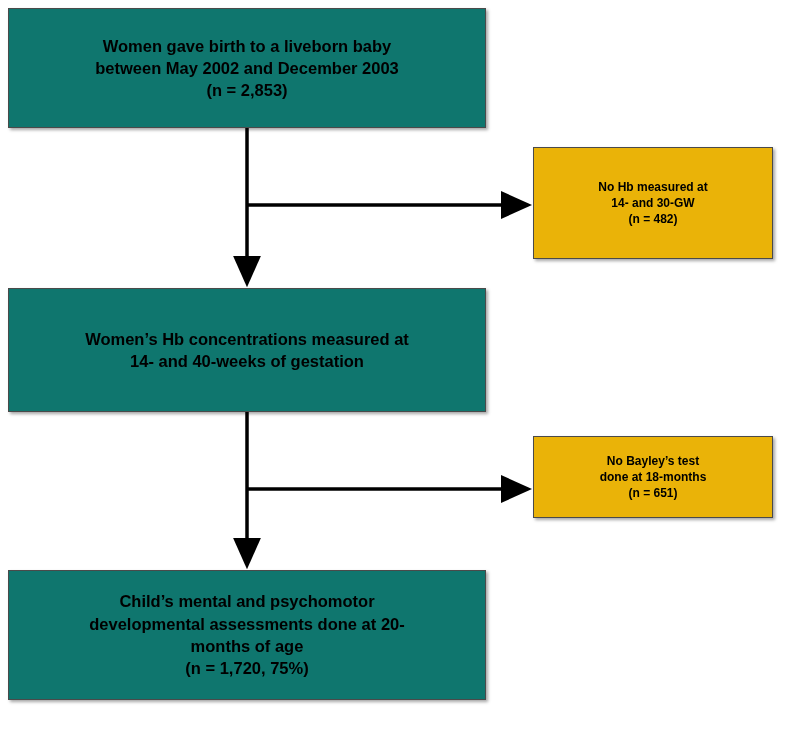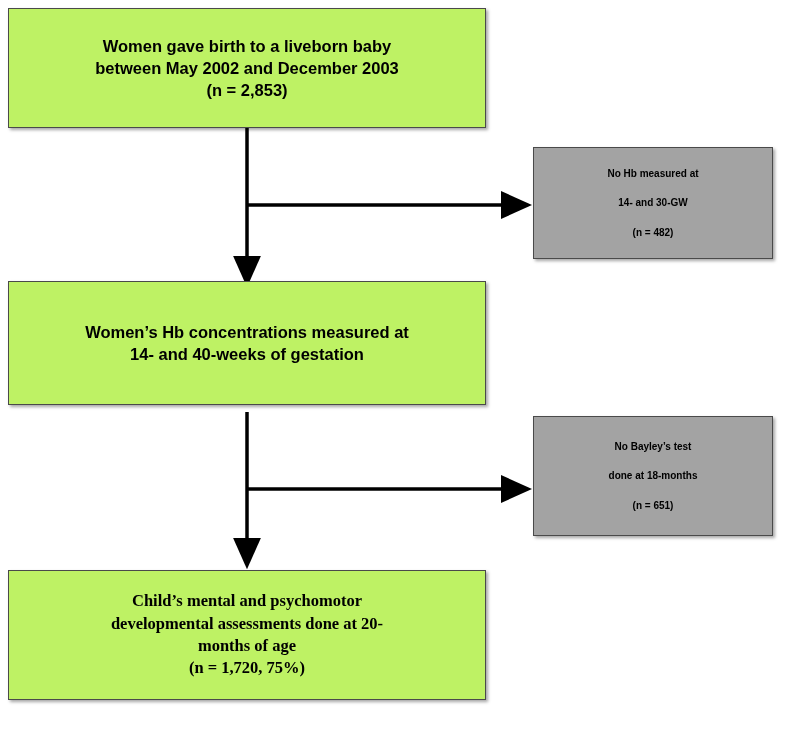--- a/index.html
+++ b/index.html
@@ -38,62 +38,60 @@
   }
 
   .node .line {
     display: block;
     white-space: nowrap;
   }
 
   
   .node.main {
     font-size: 16.5px;
-    background: #bef264;
+    background: #0f766e;
     text-align: right;
   }
 
   
   .node.side {
-    font-size: 10px;
-    background: #a3a3a3;
-    gap: 16px;
+    font-size: 12px;
+    background: #eab308;
   }
 
   
   #node-births {
     left: 8px;
     top: 8px;
     width: 478px;
     height: 120px;
   }
   #node-hb-measured {
     left: 8px;
-    top: 281px;
+    top: 288px;
     width: 478px;
     height: 124px;
   }
   #node-assessments {
     left: 8px;
     top: 570px;
     width: 478px;
     height: 130px;
-    font-family: Liberation Serif, serif;
   }
   #node-no-hb {
     left: 533px;
     top: 147px;
     width: 240px;
     height: 112px;
   }
   #node-no-bayley {
     left: 533px;
-    top: 416px;
+    top: 436px;
     width: 240px;
-    height: 120px;
+    height: 82px;
   }
 
   
   #connectors {
     position: absolute;
     left: 0;
     top: 0;
     width: 800px;
     height: 739px;
     pointer-events: none;

